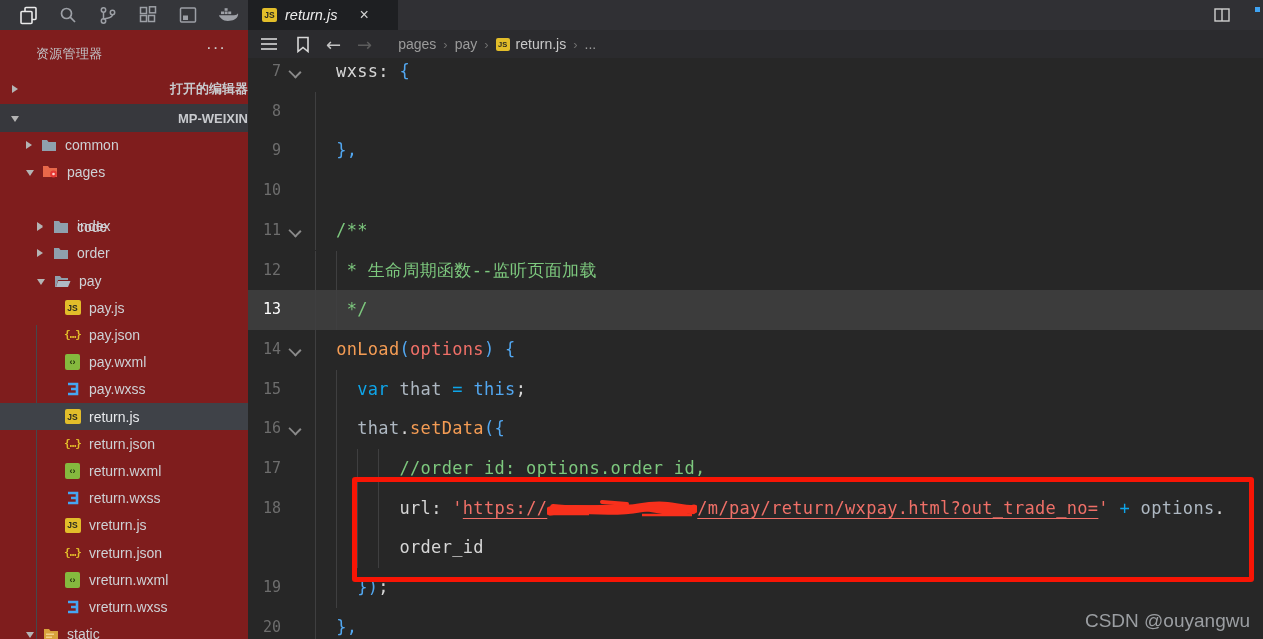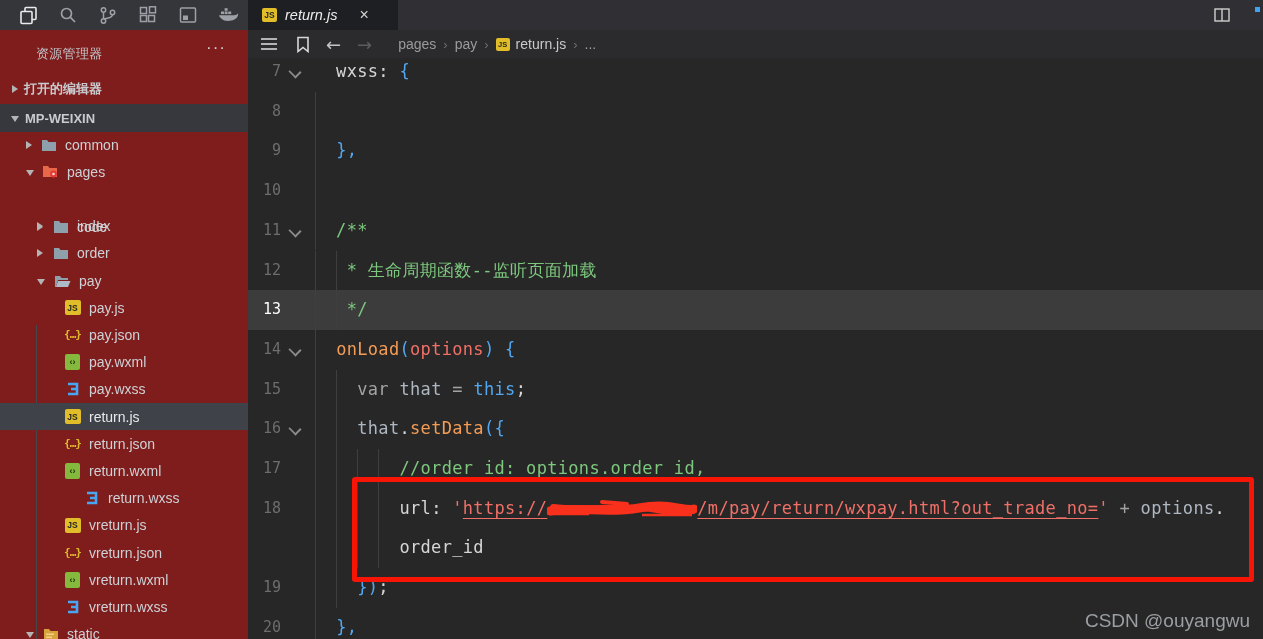--- a/index.html
+++ b/index.html
@@ -11,21 +11,21 @@
   
   .activity{position:absolute;left:0;top:0;width:248px;height:30px;background:#35363a;
     display:flex;align-items:center;padding-left:8px;box-sizing:border-box;z-index:4;}
   .act-icon{width:40px;height:30px;display:flex;align-items:center;justify-content:center;cursor:pointer;}
   .act-icon svg{display:block;}
   
   .sidebar{position:absolute;left:0;top:30px;width:248px;height:609px;background:#7f1d1d;z-index:3;}
   .sb-header{position:absolute;left:0;top:8px;width:248px;height:32px;}
   .sb-title{position:absolute;left:36px;top:7px;font-size:13px;color:#c2c4c8;letter-spacing:.3px;}
   .sb-menu{position:absolute;right:22px;top:0px;font-size:17px;color:#cdcdcd;letter-spacing:1px;cursor:pointer;}
-  .sb-section{position:absolute;left:0;width:248px;height:26px;display:flex;align-items:center;}
+  .sb-section{position:absolute;left:0;width:248px;height:26px;display:flex;align-items:center;justify-content:space-between;}
   .sb-sec-open{top:46px;}
   .sb-sec-proj{top:74px;height:28px;background:#37383d;}
   .sb-sec-label{font-size:13px;font-weight:bold;color:#c8cace;margin-left:6px;}
   .tw{width:0;height:0;display:inline-block;}
   .tri-right{border-left:6px solid #b4b4b4;border-top:4px solid transparent;border-bottom:4px solid transparent;margin-left:12px;}
   .tri-down{border-top:6px solid #b4b4b4;border-left:4px solid transparent;border-right:4px solid transparent;margin-left:11px;margin-top:2px;}
   .tree{position:absolute;left:0;top:101px;width:248px;}
   .tree-row{position:absolute;left:0;width:248px;height:27px;display:flex;align-items:center;cursor:pointer;}
   .tree-row.sel{background:#3f4248;}
   .tree-label{font-size:14px;color:#ced1d5;margin-left:8px;white-space:nowrap;}
@@ -66,21 +66,21 @@
   .lnum{position:absolute;left:0;top:0;width:33px;height:39.7px;line-height:39.7px;text-align:right;
     font-family:"DejaVu Sans Mono",monospace;font-size:15px;color:#6d6d6d;}
   .row.cur .lnum{color:#fdfdfd;}
   .fold{position:absolute;left:42px;top:15px;width:8px;height:8px;cursor:pointer;
     border-right:2px solid #8b8b8b;border-bottom:2px solid #8b8b8b;transform:rotate(45deg) scale(1,.85);}
   .guide{position:absolute;top:0;width:1px;height:39.7px;background:#3f3f40;}
   .codeln{position:absolute;left:67px;top:0;height:39.7px;line-height:39.7px;white-space:pre;
     font-family:"DejaVu Sans Mono",monospace;font-size:17px;letter-spacing:.32px;cursor:text;}
   .w{color:#d6d6d6;} .gw{color:#aeb8c2;} .b{color:#52a7f0;} .o{color:#f49c54;}
   .s{color:#f07068;} .su{color:#f07068;text-decoration:underline;text-underline-offset:4px;}
-  .y{color:#a3a3a3;} .g{color:#7dc87e;}
+  .y{color:#0ea5e9;} .g{color:#7dc87e;}
   .scr{display:inline-block;width:150px;height:18px;vertical-align:-3px;position:relative;}
   .scr svg{position:absolute;left:0;top:0;}
   
   .redbox{position:absolute;left:352px;top:477px;width:892px;height:95px;border:5px solid #f81505;
     border-radius:3px;z-index:6;pointer-events:none;}
   
   .watermark{position:absolute;right:13px;top:610px;font-size:19px;color:#9b9ea2;z-index:7;}
 </style>
 </head>
 <body>
@@ -255,21 +255,21 @@
         </span>
         <span class="tree-label">return.json</span>
       </div>
       <div class="tree-row" style="top: 326.4px;">
         <span style="width: 64px; flex: 0 0 auto;"></span>
         <span class="ficon">
           <span class="badge-wxml">‹›</span>
         </span>
         <span class="tree-label">return.wxml</span>
       </div>
-      <div class="tree-row" style="top: 353.6px; padding-left: 19px;">
+      <div class="tree-row" style="top: 353.6px;">
         <span style="width: 64px; flex: 0 0 auto;"></span>
         <span class="ficon">
           <svg width="15" height="16" viewBox="0 0 15 16">
             <path d="M3 3 H12 V13 H3 M12 8 H6" fill="none" stroke="#46a6f2" stroke-width="2.6"></path>
           </svg>
         </span>
         <span class="tree-label">return.wxss</span>
       </div>
       <div class="tree-row" style="top: 380.8px;">
         <span style="width: 64px; flex: 0 0 auto;"></span>

